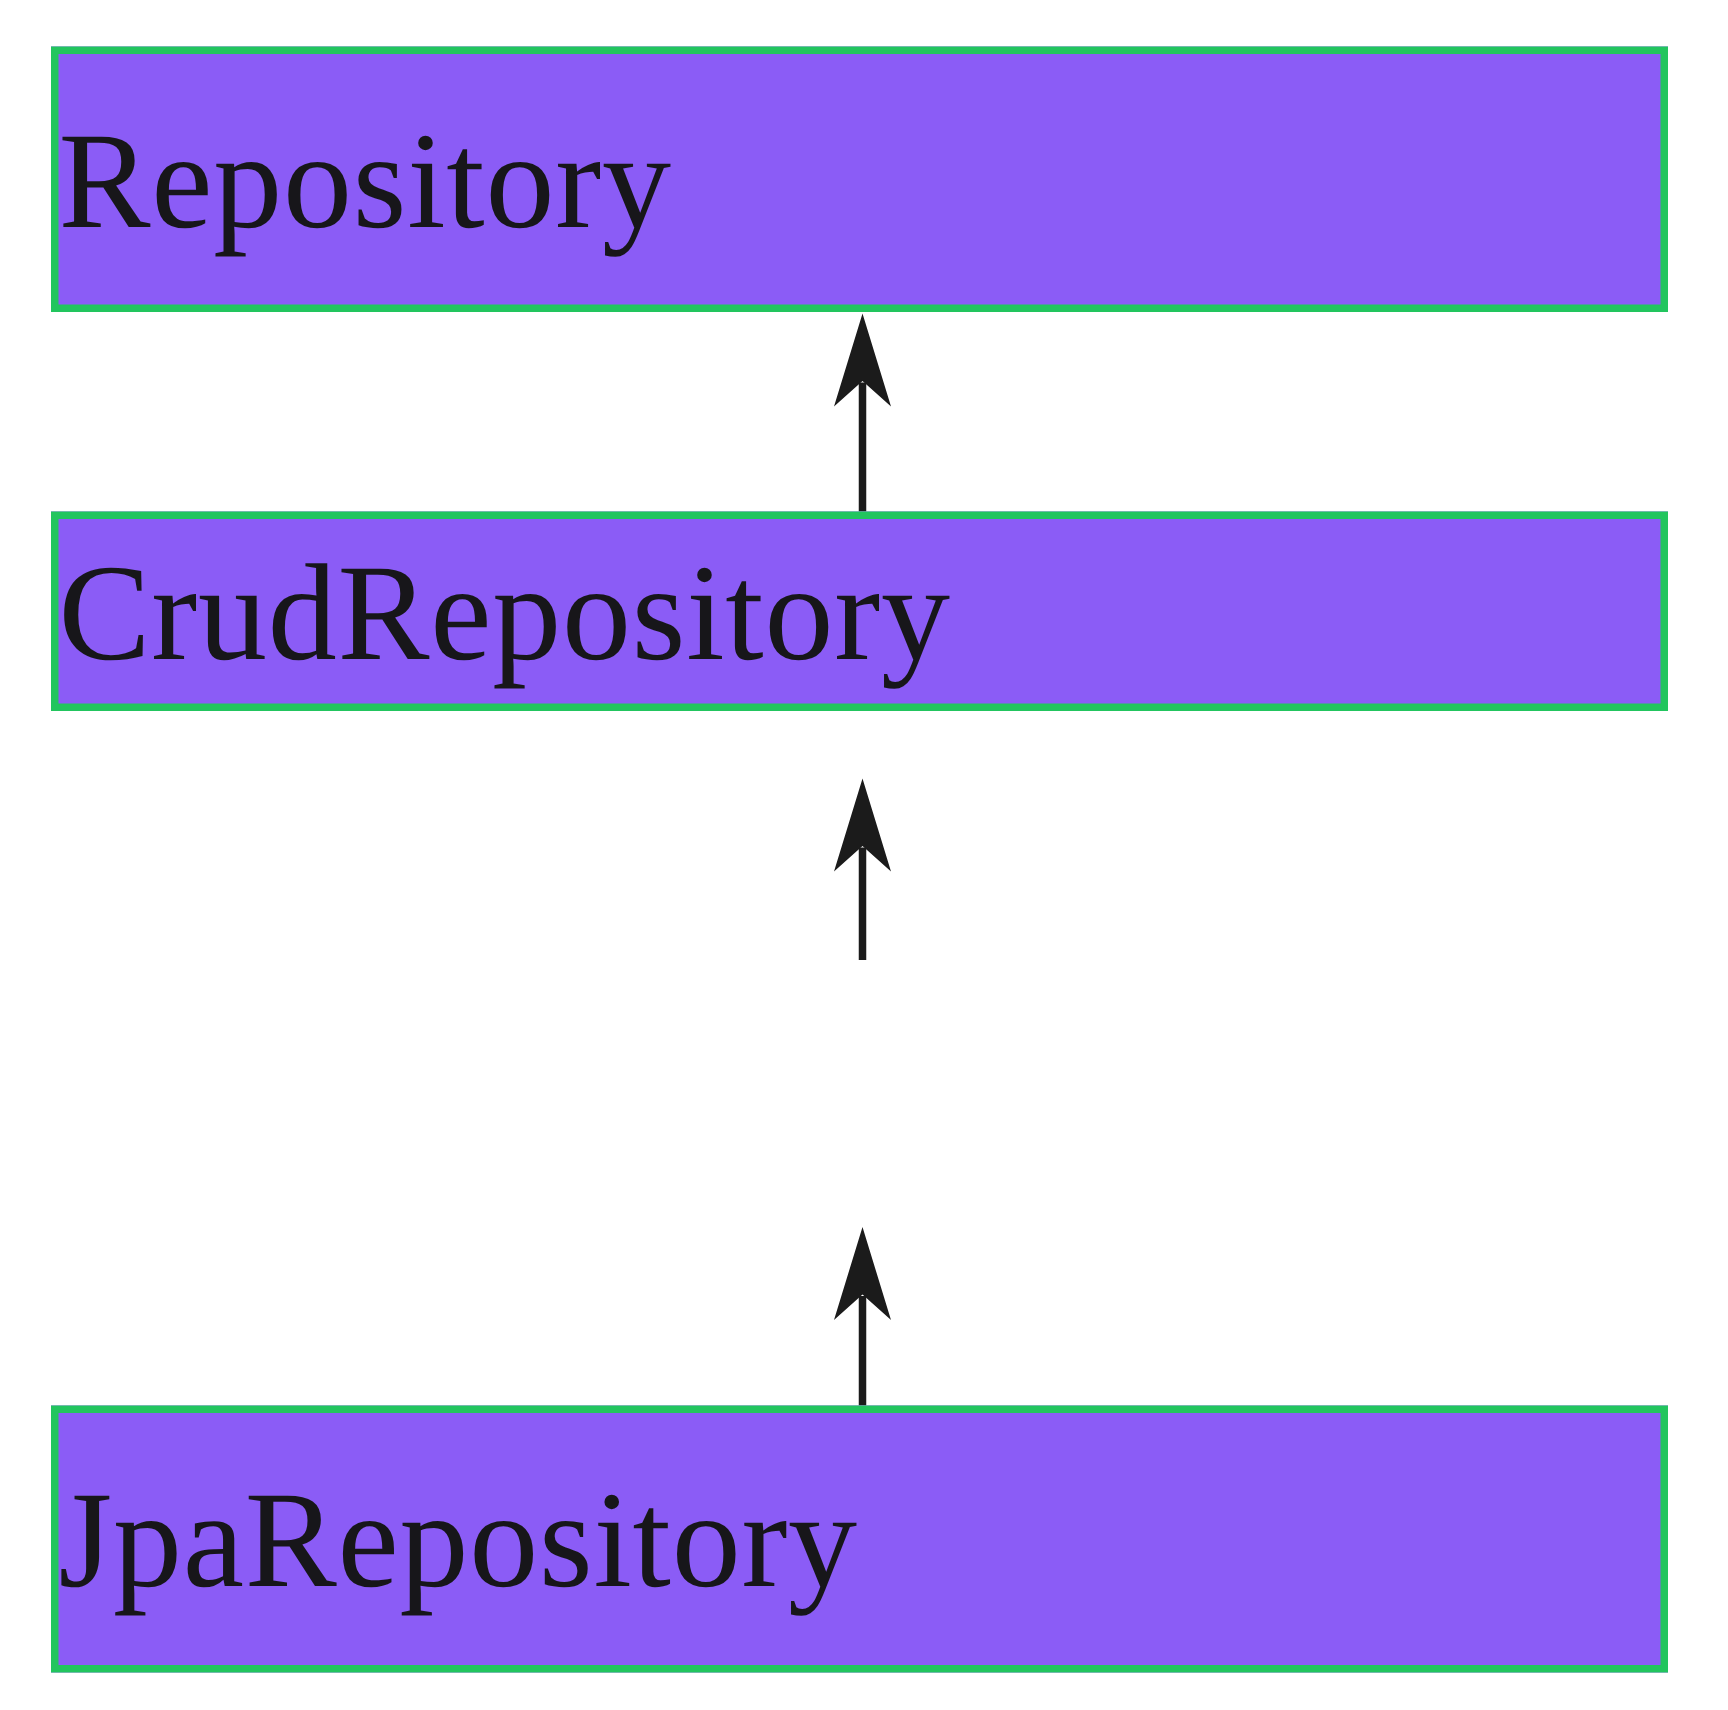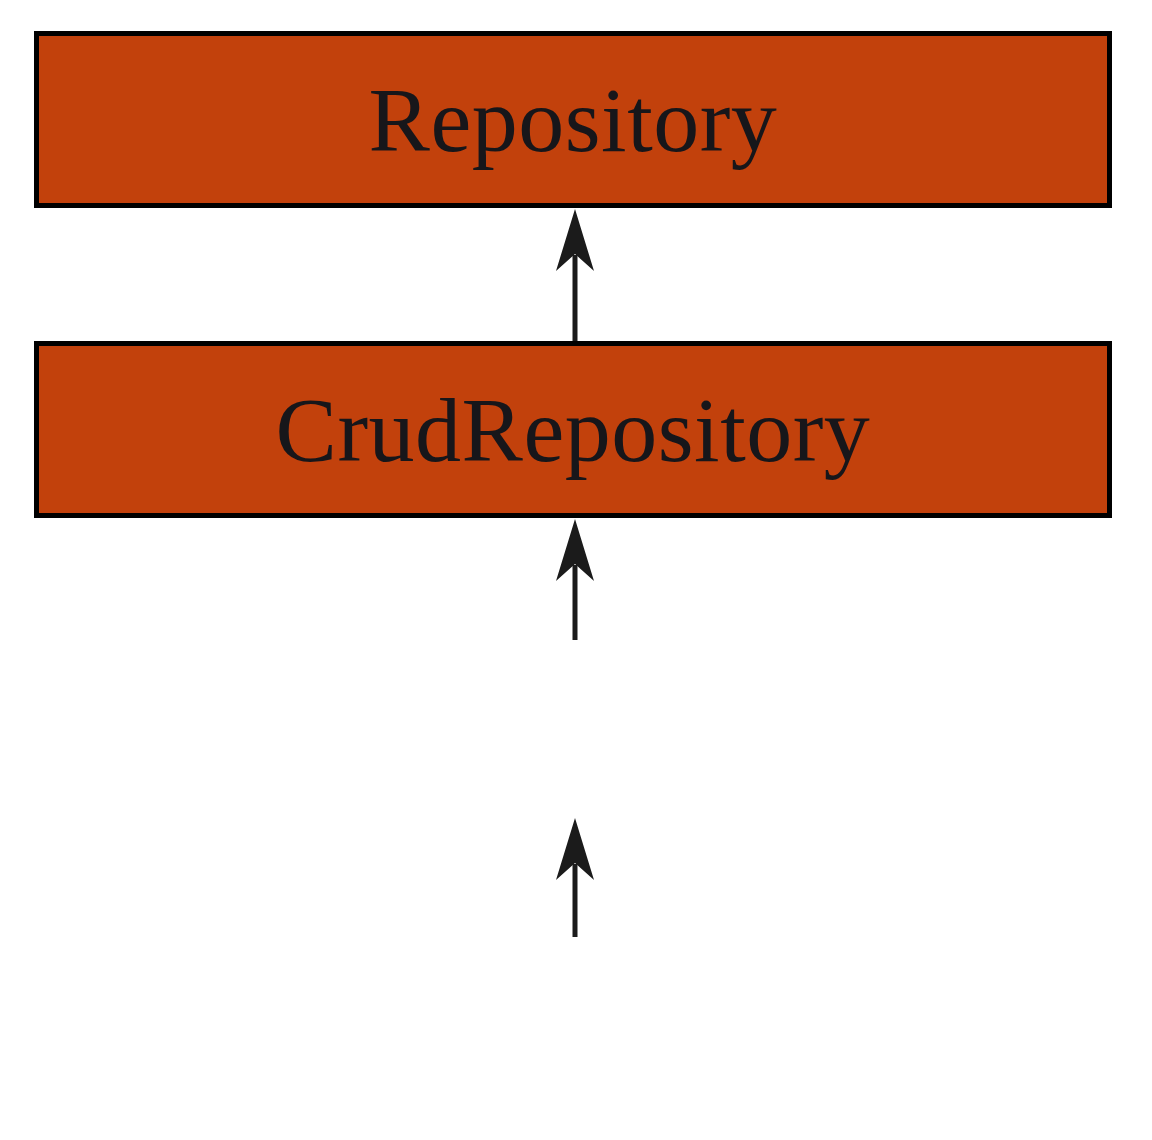--- a/index.html
+++ b/index.html
@@ -14,25 +14,24 @@
   #diagram-root {
     position: relative;
     width: 1152px;
     height: 1140px;
     background: #ffffff;
     overflow: hidden;
   }
   .uml-box {
     position: absolute;
     box-sizing: border-box;
-    background: #c2410c;
-    border: 5px solid #000000;
+    background: #8b5cf6;
+    border: 5px solid #22c55e;
     display: flex;
     align-items: center;
-    justify-content: center;
   }
   .uml-box-label {
     display: block;
     color: #17161a;
     font-family: "Liberation Serif", "DejaVu Serif", serif;
     font-weight: 400;
     line-height: 1;
     white-space: nowrap;
     letter-spacing: 0.5px;
   }
@@ -83,19 +82,22 @@
     <g>
       <path class="edge-shaft" d="M 575 937 L 575 864"></path>
       <path class="edge-arrowhead" d="M 575 818 L 594 880 L 575 863 L 556 880 Z"></path>
     </g>
   </svg>
 
   <div class="uml-box node-repository" style="left:34px; top:31px; width:1078px; height:177px;">
     <span class="uml-box-label">Repository</span>
   </div>
 
-  <div class="uml-box node-crudrepository" style="left:34px; top:341px; width:1078px; height:177px;">
+  <div class="uml-box node-crudrepository" style="left:34px; top:341px; width:1078px; height:133px;">
     <span class="uml-box-label">CrudRepository</span>
   </div>
 
 
+  <div class="uml-box node-jparepository" style="left:34px; top:937px; width:1078px; height:178px;">
+    <span class="uml-box-label">JpaRepository</span>
+  </div>
 
 </div>
 
 </body></html>

